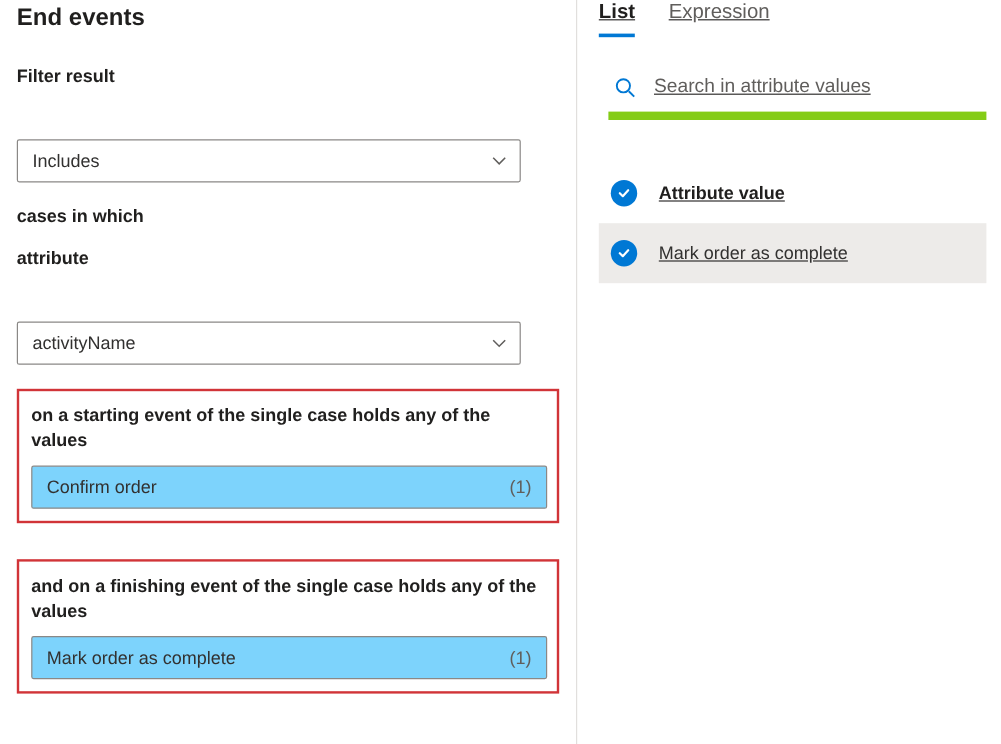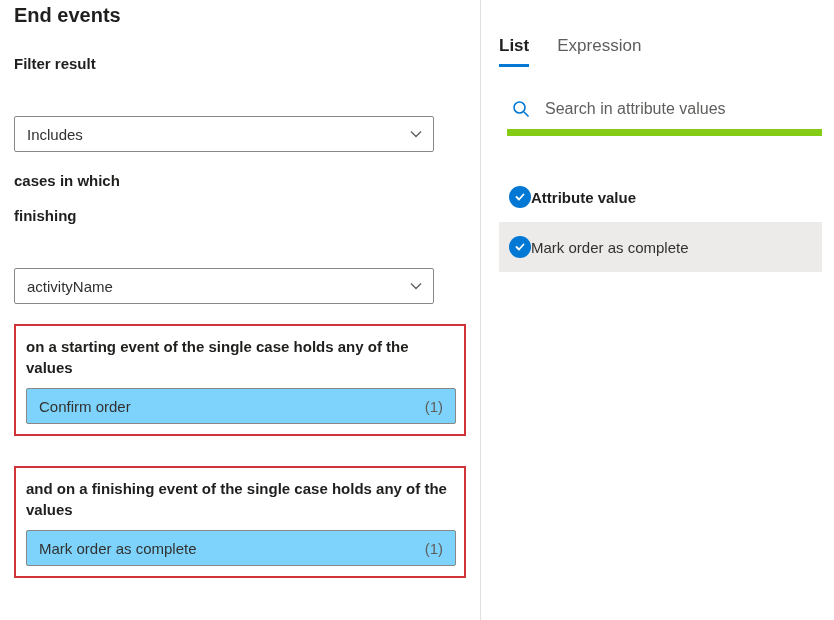--- a/index.html
+++ b/index.html
@@ -14,22 +14,23 @@
       width: 834px;
       height: 620px;
       display: flex;
     }
     .left-panel {
       width: 480px;
       padding: 4px 14px;
     }
     .right-panel {
       flex: 1;
-      padding: 36px 12px 18px 18px;
+      padding: 0 12px 18px 18px;
       border-left: 1px solid #e1dfdd;
+      text-decoration: underline;
     }
     .page-title {
       font-size: 20px;
       font-weight: 600;
       margin-bottom: 28px;
       color: #201f1e;
     }
     .field-label {
       font-size: 15px;
       font-weight: 600;
@@ -135,20 +136,21 @@
       color: #605e5c;
       flex: 1;
       background: transparent;
     }
     .search-input::placeholder {
       color: #605e5c;
     }
     .attr-row {
       display: flex;
       align-items: center;
+      gap: 18px;
       padding: 14px 10px;
       cursor: pointer;
     }
     .attr-row.selected {
       background: #edebe9;
     }
     .attr-row .check-badge {
       width: 22px;
       height: 22px;
       border-radius: 50%;
@@ -185,21 +187,21 @@
         <svg width="14" height="14" viewBox="0 0 14 14">
             <path d="M2 4.5 L7 9.5 L12 4.5" stroke="#605e5c" stroke-width="1.3" fill="none"></path>
           </svg>
       </span>
     </div>
   </div>
 
   <div class="static-text">cases in which</div>
 
   <div class="section-gap">
-    <label class="field-label">finishing</label>
+    <label class="field-label">attribute</label>
     <div class="dropdown">
       <span>activityName</span>
       <span class="chevron">
         <svg width="14" height="14" viewBox="0 0 14 14">
             <path d="M2 4.5 L7 9.5 L12 4.5" stroke="#605e5c" stroke-width="1.3" fill="none"></path>
           </svg>
       </span>
     </div>
   </div>
 

